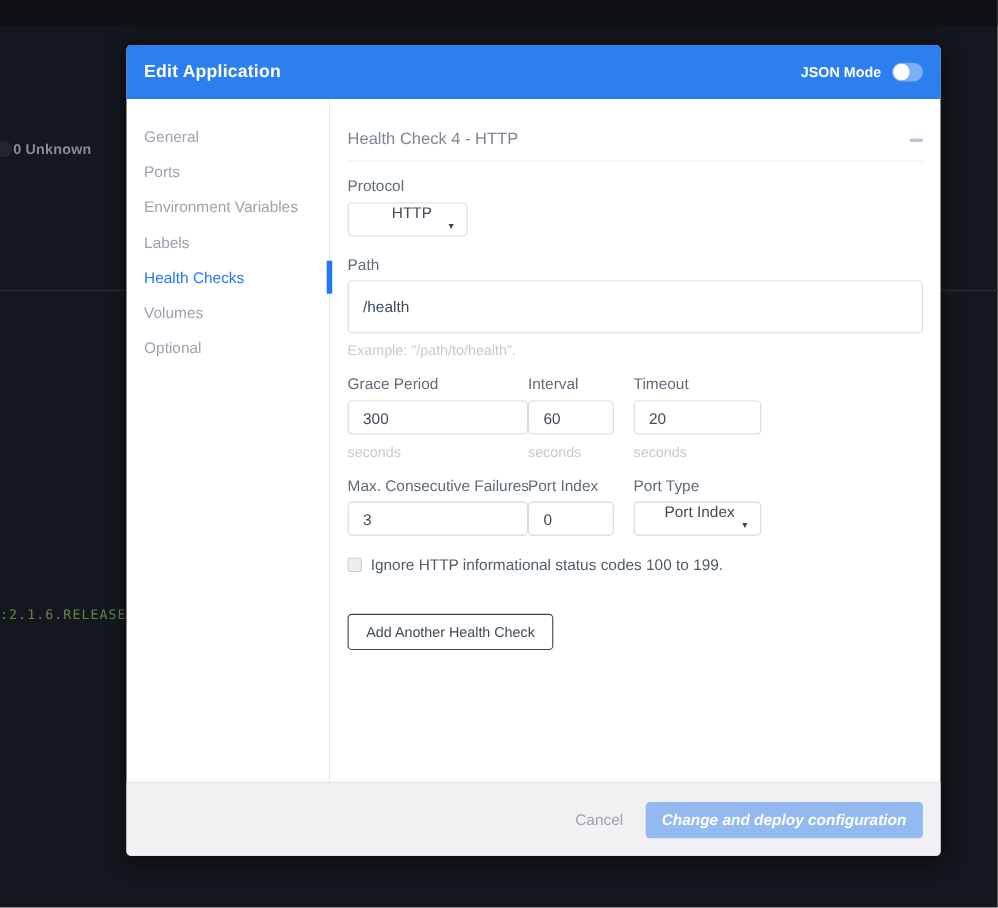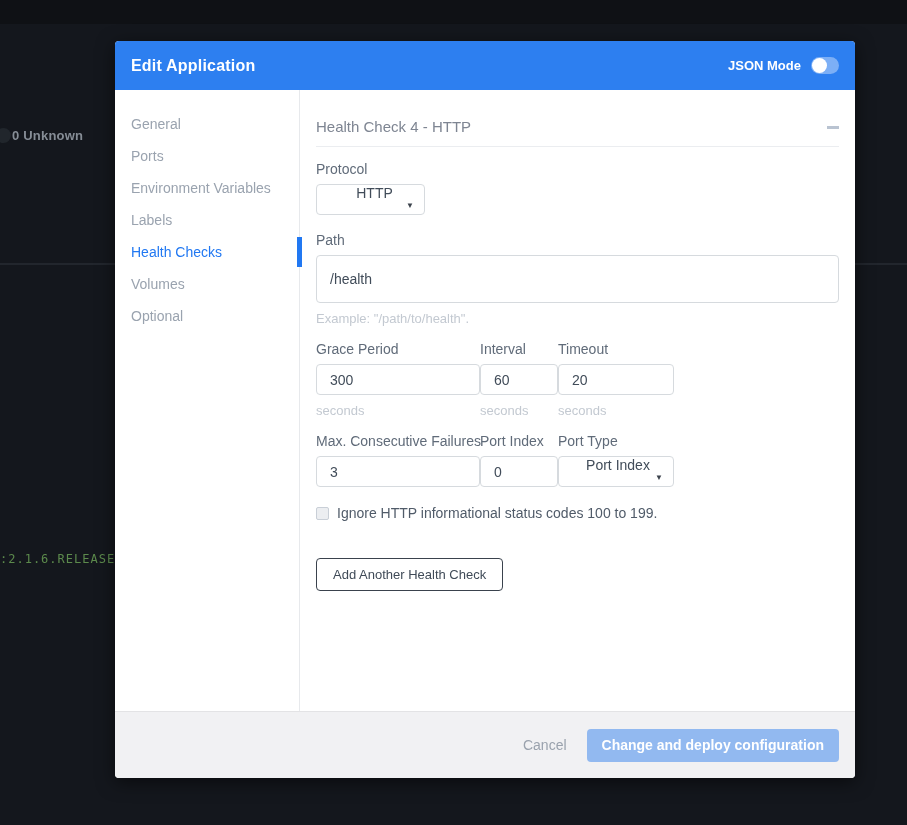--- a/index.html
+++ b/index.html
@@ -68,21 +68,21 @@
   .sel {
     height:31px; border:1px solid #d6dade; border-radius:4px; background:#fff;
     display:inline-flex; align-items:center; padding:0 10px 0 18px; cursor:pointer;flex-direction:column;
   }
   .sel-text { font-size:14px; color:#414c59; }
   .sel-caret { margin-left:auto; font-size:8px; color:#3c434c; padding-left:10px; }
 
   .row3 { display:flex; }
   .w-lg { width:164px; }
   .w-sm { width:78px; }
-  .w-md { width:116px; }
+  .w-md { width:116px;margin-left:18px; }
 
   .check-row { margin-top:18px; display:flex; align-items:center; }
   .checkbox {
     width:13px; height:13px; background:#eceef1; border:1px solid #c9cfd7; border-radius:2px;
     cursor:pointer; flex:0 0 13px;
   }
   .check-label { margin-left:8px; font-size:14px; color:#505b69; }
 
   .add-btn {
     margin-top:37px; display:inline-block;
@@ -96,20 +96,21 @@
   .modal-footer {
     flex:0 0 67px; height:67px; background:#f1f1f3; border-top:1px solid #e3e3e5;
     border-radius:0 0 4px 4px;
     display:flex; align-items:center; justify-content:flex-end; padding:0 16px; gap:20px;
   }
   .cancel-btn { background:none; border:none; font-size:14px; color:#9aa2ad; cursor:pointer; font-family:"Liberation Sans", sans-serif; }
   .submit-btn {
     height:33px; padding:0 15px; background:#92b9f0; border:none; border-radius:4px;
     color:#ffffff; font-size:14px; font-weight:700; cursor:pointer;
     font-family:"Liberation Sans", sans-serif;
+    font-style:italic;
   }
 </style>
 </head>
 <body>
 
 <div class="top-band"></div>
 <div class="bg-divider"></div>
 
 <div class="unknown-wrap">
   <div class="unknown-dot"></div>

